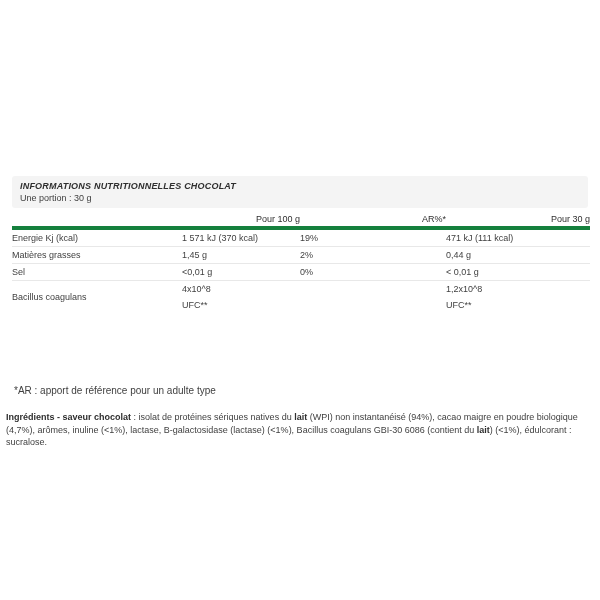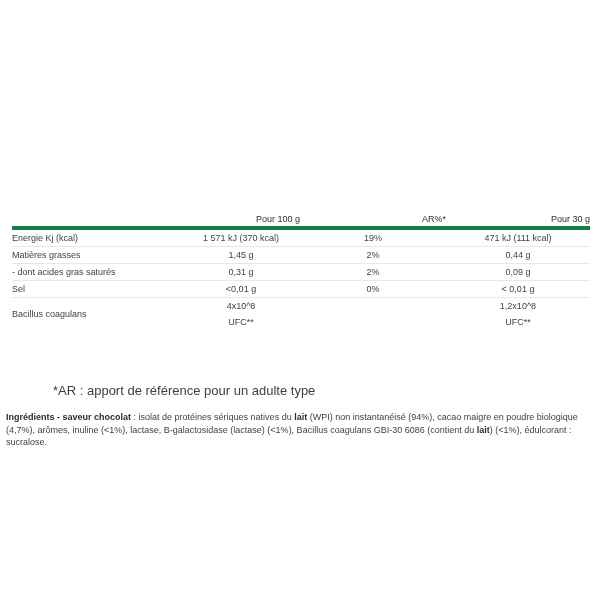--- a/index.html
+++ b/index.html
@@ -75,52 +75,55 @@
     vertical-align: middle;
     padding: 0;
     line-height: 16px;
   }
   .td-label {
     text-align: left;
     padding-left: 2px;
     white-space: nowrap;
   }
   .td-val {
-    text-align: center;
+    text-align: left;
     white-space: pre-line;
   }
   
   .ar-footnote {
     position: absolute;
     left: 14px;
     top: 385px;
-    font-size: 13px;
+    font-size: 10px;
     line-height: 12px;
     color: #3f3f3f;
-    margin-left: 39px;
   }
   .ingredients {
     position: absolute;
     left: 6px;
     top: 402px;
     width: 574px;
     font-size: 9px;
     line-height: 12.5px;
     color: #3f3f3f;
   }
   .ingredients .bold {
     font-weight: bold;
     color: #2f2f2f;
   }
 </style>
 </head>
 <body>
 
 <div id="page">
 
+  <div class="header-box">
+    <div class="header-title">INFORMATIONS NUTRITIONNELLES CHOCOLAT</div>
+    <div class="header-subtitle">Une portion : 30 g</div>
+  </div>
 
   <table class="nutrition-table">
     <colgroup>
       <col class="c-label">
       <col class="c-per100">
       <col class="c-ar">
       <col class="c-per30">
     </colgroup>
     <thead>
       <tr>
@@ -137,26 +140,20 @@
           <td class="td-val">19%</td>
           <td class="td-val">471 kJ (111 kcal)</td>
         </tr>
         <tr>
           <td class="td-label">Matières grasses</td>
           <td class="td-val">1,45 g</td>
           <td class="td-val">2%</td>
           <td class="td-val">0,44 g</td>
         </tr>
         <tr>
-          <td class="td-label">- dont acides gras saturés</td>
-          <td class="td-val">0,31 g</td>
-          <td class="td-val">2%</td>
-          <td class="td-val">0,09 g</td>
-        </tr>
-        <tr>
           <td class="td-label">Sel</td>
           <td class="td-val">&lt;0,01 g</td>
           <td class="td-val">0%</td>
           <td class="td-val">&lt; 0,01 g</td>
         </tr>
         <tr>
           <td class="td-label">Bacillus coagulans</td>
           <td class="td-val">4x10^8
 UFC**</td>
           <td class="td-val"></td>

